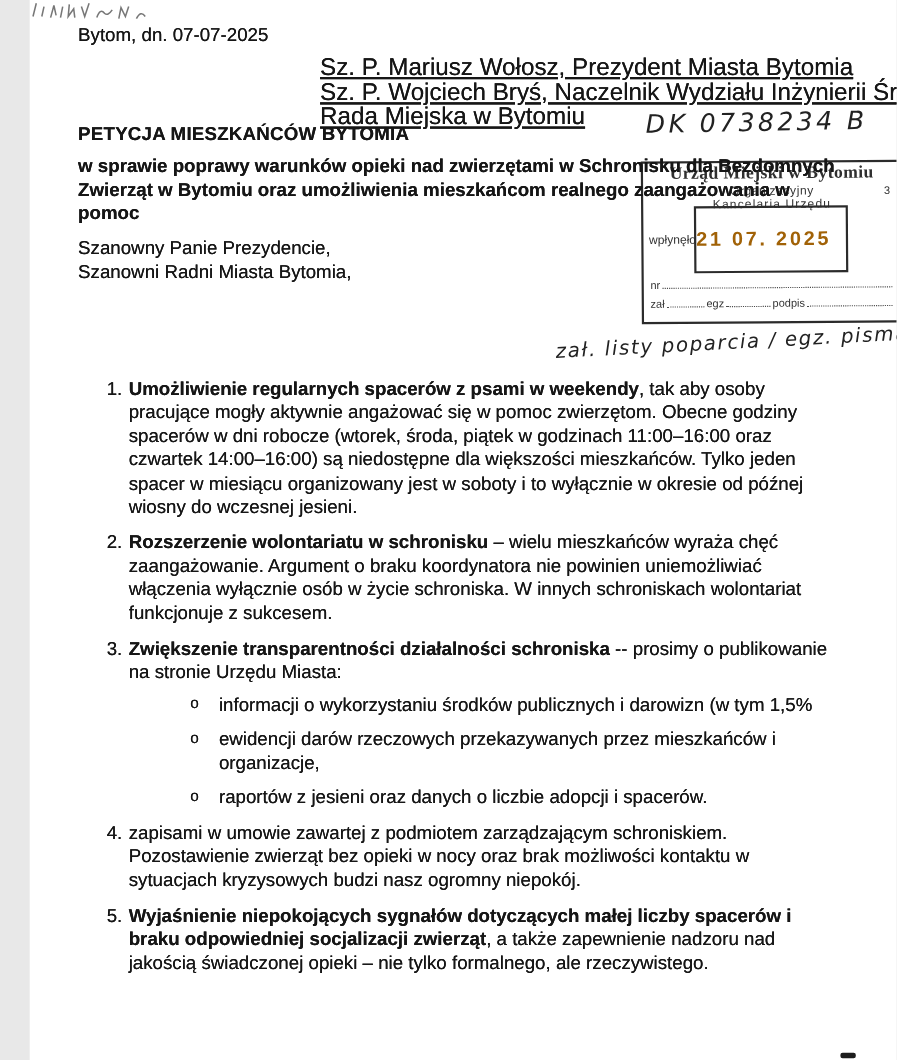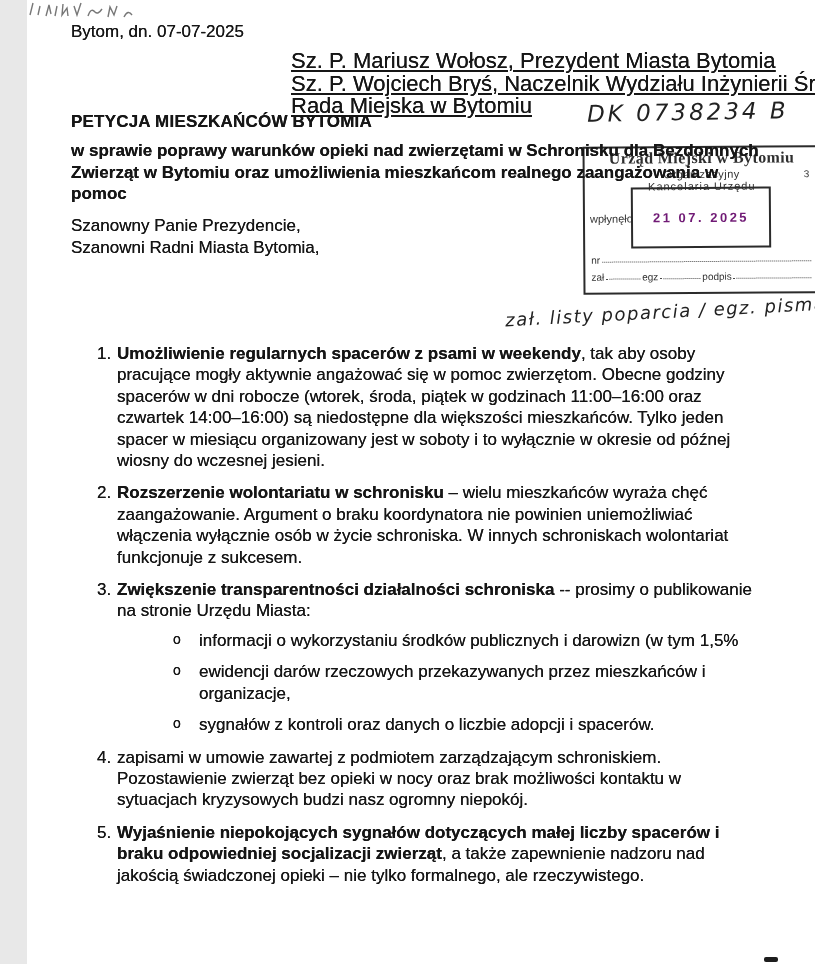--- a/index.html
+++ b/index.html
@@ -32,22 +32,22 @@
     left:556px;top:146px;width:234px;height:144px;border:2px solid #2b2b2b;
     color:#333;transform:rotate(-.4deg);z-index:1;font-size:11px;text-shadow:none;
   }
   .st-l1{font-family:"Liberation Serif",serif;font-weight:700;font-size:16px;text-align:center;letter-spacing:.4px;margin-top:1px;color:#2f2f2f;}
   .st-l2row{position:relative;text-align:center;font-size:11px;margin-top:1px;letter-spacing:.5px;}
   .st-digit{position:absolute;right:9px;top:1px;font-size:10px;}
   .st-l3{text-align:center;font-size:11px;letter-spacing:1px;}
   .st-received{position:absolute;left:5px;top:64px;font-size:11px;}
   .st-datebox{
     position:absolute;left:46px;top:39px;width:136px;height:57px;border:2px solid #2b2b2b;
-    display:flex;align-items:center;justify-content:center;
-    font-size:13px;font-weight:700;letter-spacing:2.5px;white-space:pre;color:#701a75;
+    display:flex;align-items:center;justify-content:flex-start;
+    font-size:18px;font-weight:700;letter-spacing:2.5px;white-space:pre;color:#a16207;
   }
   .st-row{position:absolute;left:6px;right:6px;display:flex;align-items:flex-end;font-size:10px;}
   .st-nr{top:105px;}
   .st-fields{top:122px;}
   .leader{flex:1 1 auto;border-bottom:1.5px dotted #4a4a4a;margin:0 2px 3px 2px;height:8px;}
   .leader.short{flex:0 0 34px;}
   .leader.mid{flex:0 0 40px;}
   
   .hw{font-family:"DejaVu Sans",sans-serif;font-style:italic;color:#222;z-index:3;text-shadow:none;white-space:pre;}
   .hw-ref{left:560px;top:99px;font-size:23px;letter-spacing:3px;transform:rotate(-1deg);}
@@ -116,21 +116,21 @@
           <span class="marker">o</span>
           <div class="nowrap">informacji o wykorzystaniu środków publicznych i darowizn (w tym 1,5%</div>
         </div>
         <div class="sub">
           <span class="marker">o</span>
           <div class="nowrap">ewidencji darów rzeczowych przekazywanych przez mieszkańców i</div>
           <div class="nowrap">organizacje,</div>
         </div>
         <div class="sub">
           <span class="marker">o</span>
-          <div class="nowrap">sygnałów z kontroli oraz danych o liczbie adopcji i spacerów.</div>
+          <div class="nowrap">raportów z jesieni oraz danych o liczbie adopcji i spacerów.</div>
         </div>
       </div>
     </div>
 
     <div class="item">
       <span class="num">4.</span>
       <div class="nowrap">zapisami w umowie zawartej z podmiotem zarządzającym schroniskiem.</div>
       <div class="nowrap">Pozostawienie zwierząt bez opieki w nocy oraz brak możliwości kontaktu w</div>
       <div class="nowrap">sytuacjach kryzysowych budzi nasz ogromny niepokój.</div>
     </div>

